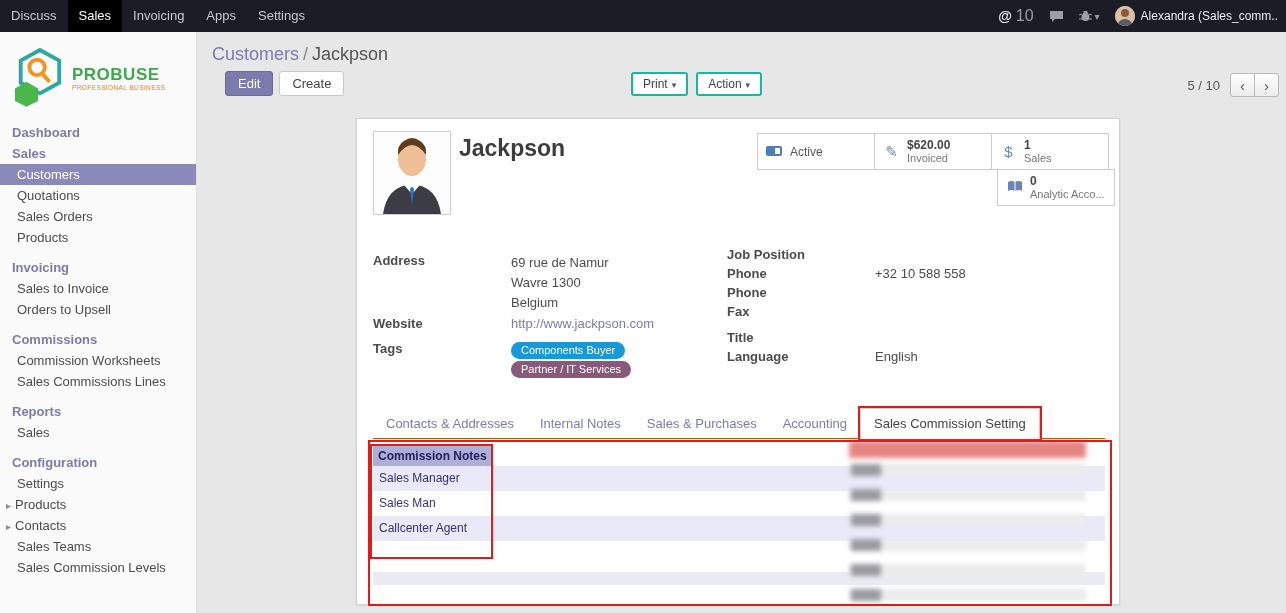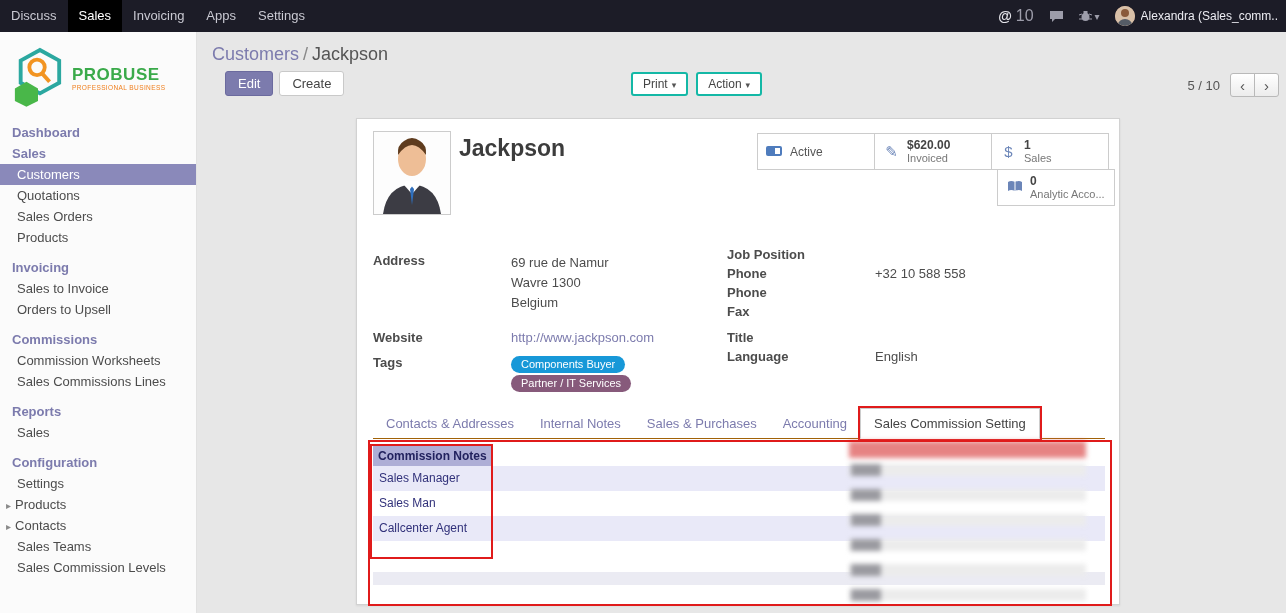--- a/index.html
+++ b/index.html
@@ -69,21 +69,21 @@
   .stat-single { color:#555; font-size:12px; }
 
   .fields { position:absolute; left:16px; top:128px; width:732px; display:flex; }
   .col-left { width:354px; padding-top:6px; }
   .col-right { flex:1; }
   .frow { display:flex; min-height:19px; }
   .flabel { font-weight:bold; width:138px; flex-shrink:0; }
   .col-right .flabel { width:148px; }
   .addr-line { line-height:20px; }
   .link { color:#7c7bad; cursor:pointer; }
-  .ws-row { margin-top:17px; }
+  .ws-row { margin-top:3px; }
   .tags-row { margin-top:6px; }
   .tag { display:inline-block; border-radius:10px; padding:2px 10px 3px; color:#fff; font-size:11px; margin:1px 0; white-space:nowrap; }
   .tag-blue { background:#1798d8; }
   .tag-purple { background:#875a7b; }
   .frow.gap { margin-top:7px; }
 
   .notebook { position:absolute; left:16px; top:288px; width:732px; }
   .tabs { display:flex; border-bottom:1px solid #a16207; align-items:flex-end; height:32px; }
   .tab { padding:7px 13px; color:#7c7bad; font-size:13px; cursor:pointer; white-space:nowrap; }
   .tab.active { background:#fff; border:1px solid #ccc; border-bottom-color:#fff; color:#444; margin-bottom:-1px; box-shadow:0 0 0 2px #e01b1b; }

